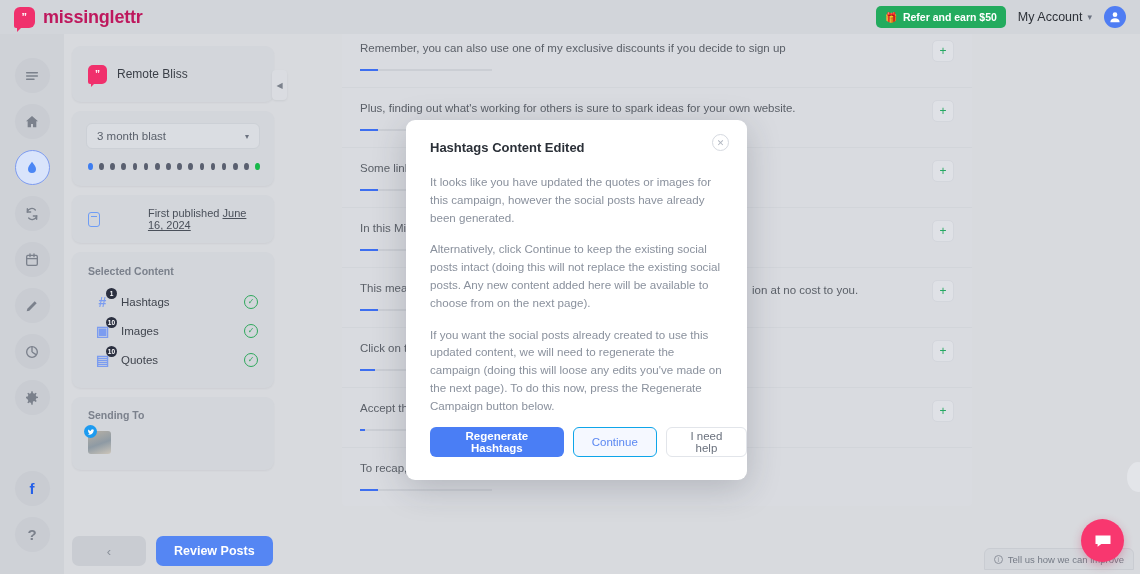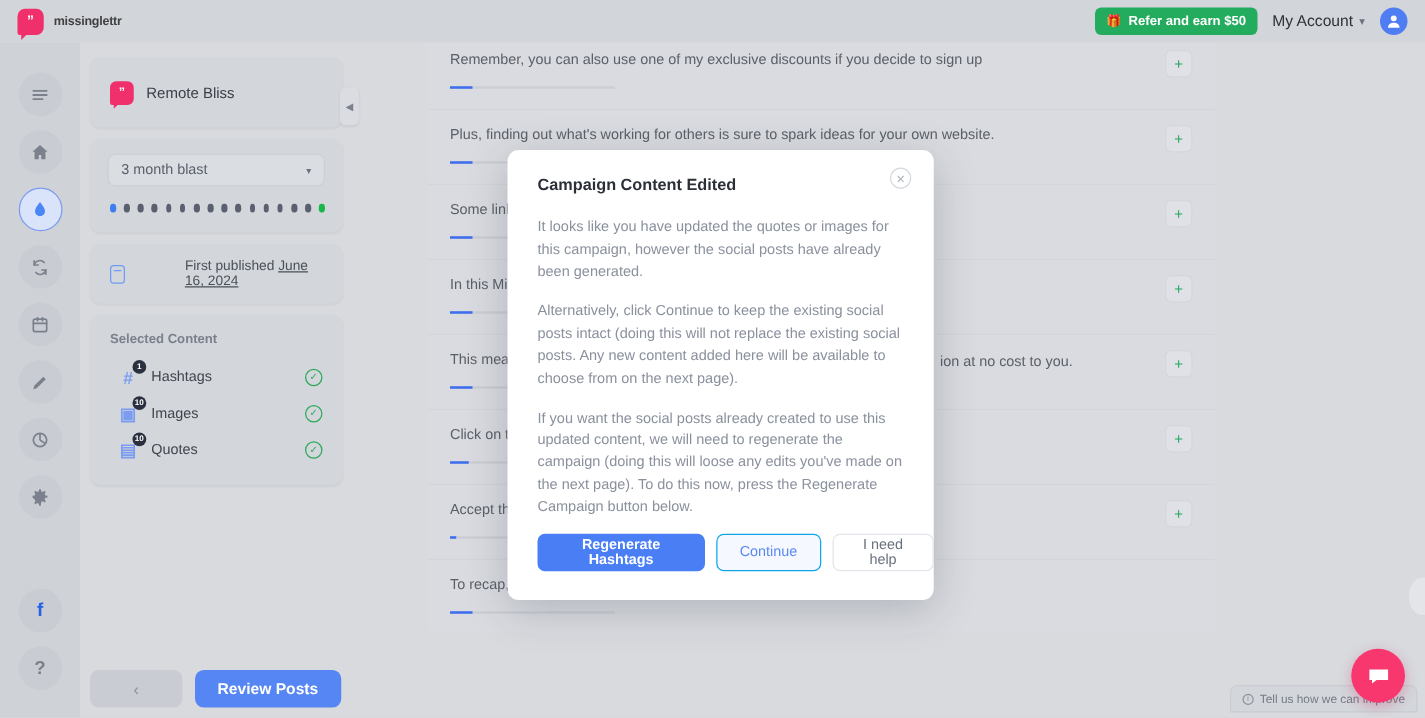--- a/index.html
+++ b/index.html
@@ -36,21 +36,21 @@
     content: "";
     position: absolute; bottom: -4px; left: 3px;
     border-left: 5px solid #f0306c;
     border-bottom: 5px solid transparent;
   }
   .brand-mark span {
     color: #fff; font-size: 11px; font-weight: 700;
     line-height: 6px; letter-spacing: 0.5px;
   }
   .brand-name {
-    font-size: 10px; font-weight: 700; color: #404040; letter-spacing: -0.2px;
+    font-size: 18px; font-weight: 700; color: #be185d; letter-spacing: -0.2px;
   }
   .header-right {
     margin-left: auto; display: flex; align-items: center; gap: 12px;
   }
   .refer-btn {
     background: #23ab5e; color: #fff;
     font-size: 10.5px; font-weight: 600;
     border-radius: 5px; border: none;
     padding: 5px 9px;
     display: flex; align-items: center; gap: 5px;
@@ -570,31 +570,43 @@
           <div class="cc-icon">
             <span>▤</span>
             <span class="cc-badge">10</span>
           </div>
           <div class="cc-label">Quotes</div>
           <div class="cc-check">✓</div>
         </div>
       </div>
     </div>
 
+    <div class="side-card">
+      <div class="sending">
+        <div class="sec-label">Sending To</div>
+        <div class="send-avatar">
+          <div class="send-badge">
+            <svg viewBox="0 0 24 24" fill="currentColor" width="8" height="8">
+              <path d="M22 5.9c-.7.3-1.5.5-2.3.6.8-.5 1.4-1.3 1.7-2.2-.8.5-1.7.8-2.6 1a4 4 0 0 0-6.9 3.7A11.5 11.5 0 0 1 3.6 4.7a4 4 0 0 0 1.3 5.4c-.7 0-1.3-.2-1.8-.5a4 4 0 0 0 3.2 4c-.6.1-1.2.2-1.8.1a4 4 0 0 0 3.7 2.8A8 8 0 0 1 2 18.1a11.4 11.4 0 0 0 6.2 1.8c7.4 0 11.5-6.2 11.5-11.5v-.5c.8-.6 1.5-1.3 2.3-2z"></path>
+            </svg>
+          </div>
+        </div>
+      </div>
+    </div>
 
     <div class="collapse-tab">◀</div>
   </div>
 
   <div class="bottombar">
     <button class="prev-btn">‹</button>
     <button class="review-btn">Review Posts</button>
   </div>
 
   <div class="modal">
-    <div class="modal-title">Campaign Content Edited</div>
+    <div class="modal-title">Hashtags Content Edited</div>
     <div class="modal-close">✕</div>
     <div class="modal-p">It looks like you have updated the quotes or images for this campaign, however the social posts have already been generated.</div>
     <div class="modal-p">Alternatively, click Continue to keep the existing social posts intact (doing this will not replace the existing social posts. Any new content added here will be available to choose from on the next page).</div>
     <div class="modal-p">If you want the social posts already created to use this updated content, we will need to regenerate the campaign (doing this will loose any edits you've made on the next page). To do this now, press the Regenerate Campaign button below.</div>
     <div class="modal-actions">
       <button class="btn-primary">Regenerate Hashtags</button>
       <button class="btn-outline">Continue</button>
       <button class="btn-ghost">I need help</button>
     </div>
   </div>

